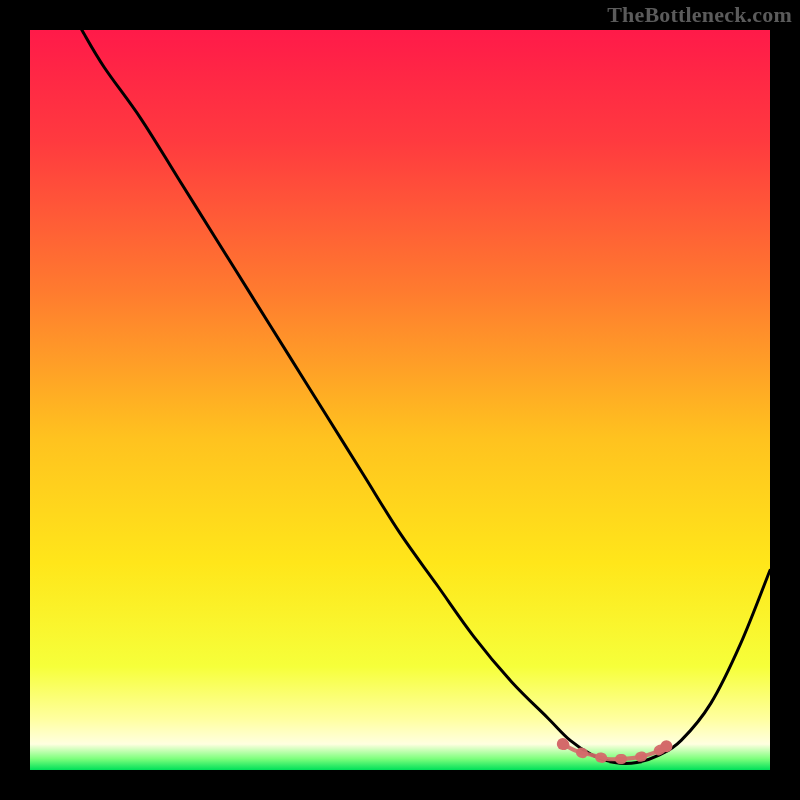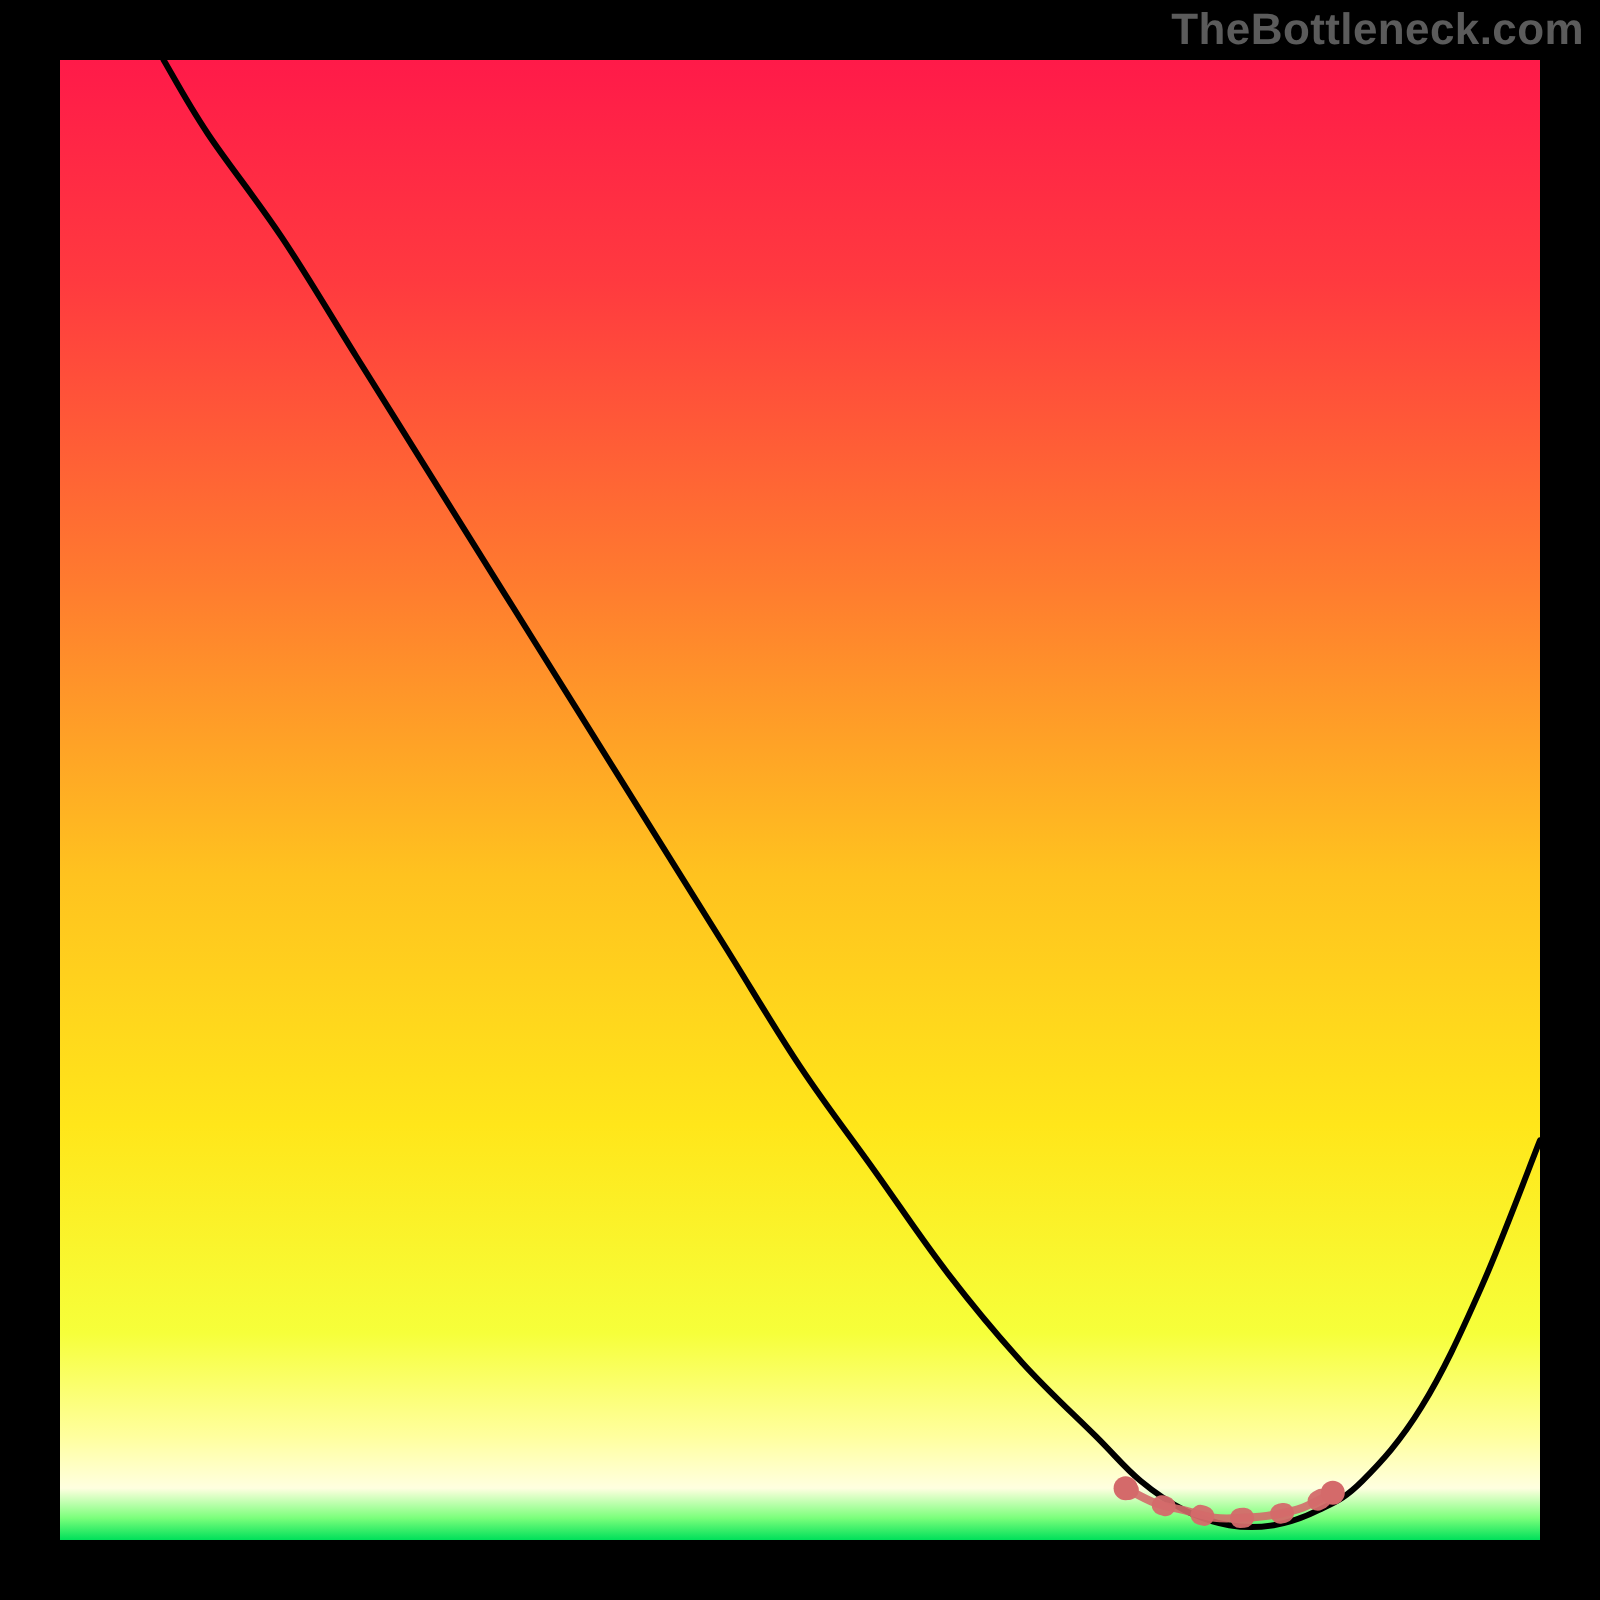--- a/index.html
+++ b/index.html
@@ -18,20 +18,21 @@
   }
   .watermark {
     position: absolute;
     top: 2px;
     right: 8px;
     font-size: 22px;
     font-weight: 600;
     color: #5b5b5b;
     letter-spacing: 0.2px;
     user-select: none;
+    font-family: Liberation Serif, serif;
   }
   .plot {
     position: absolute;
     left: 30px;
     top: 30px;
     width: 740px;
     height: 740px;
   }
   svg {
     display: block;

